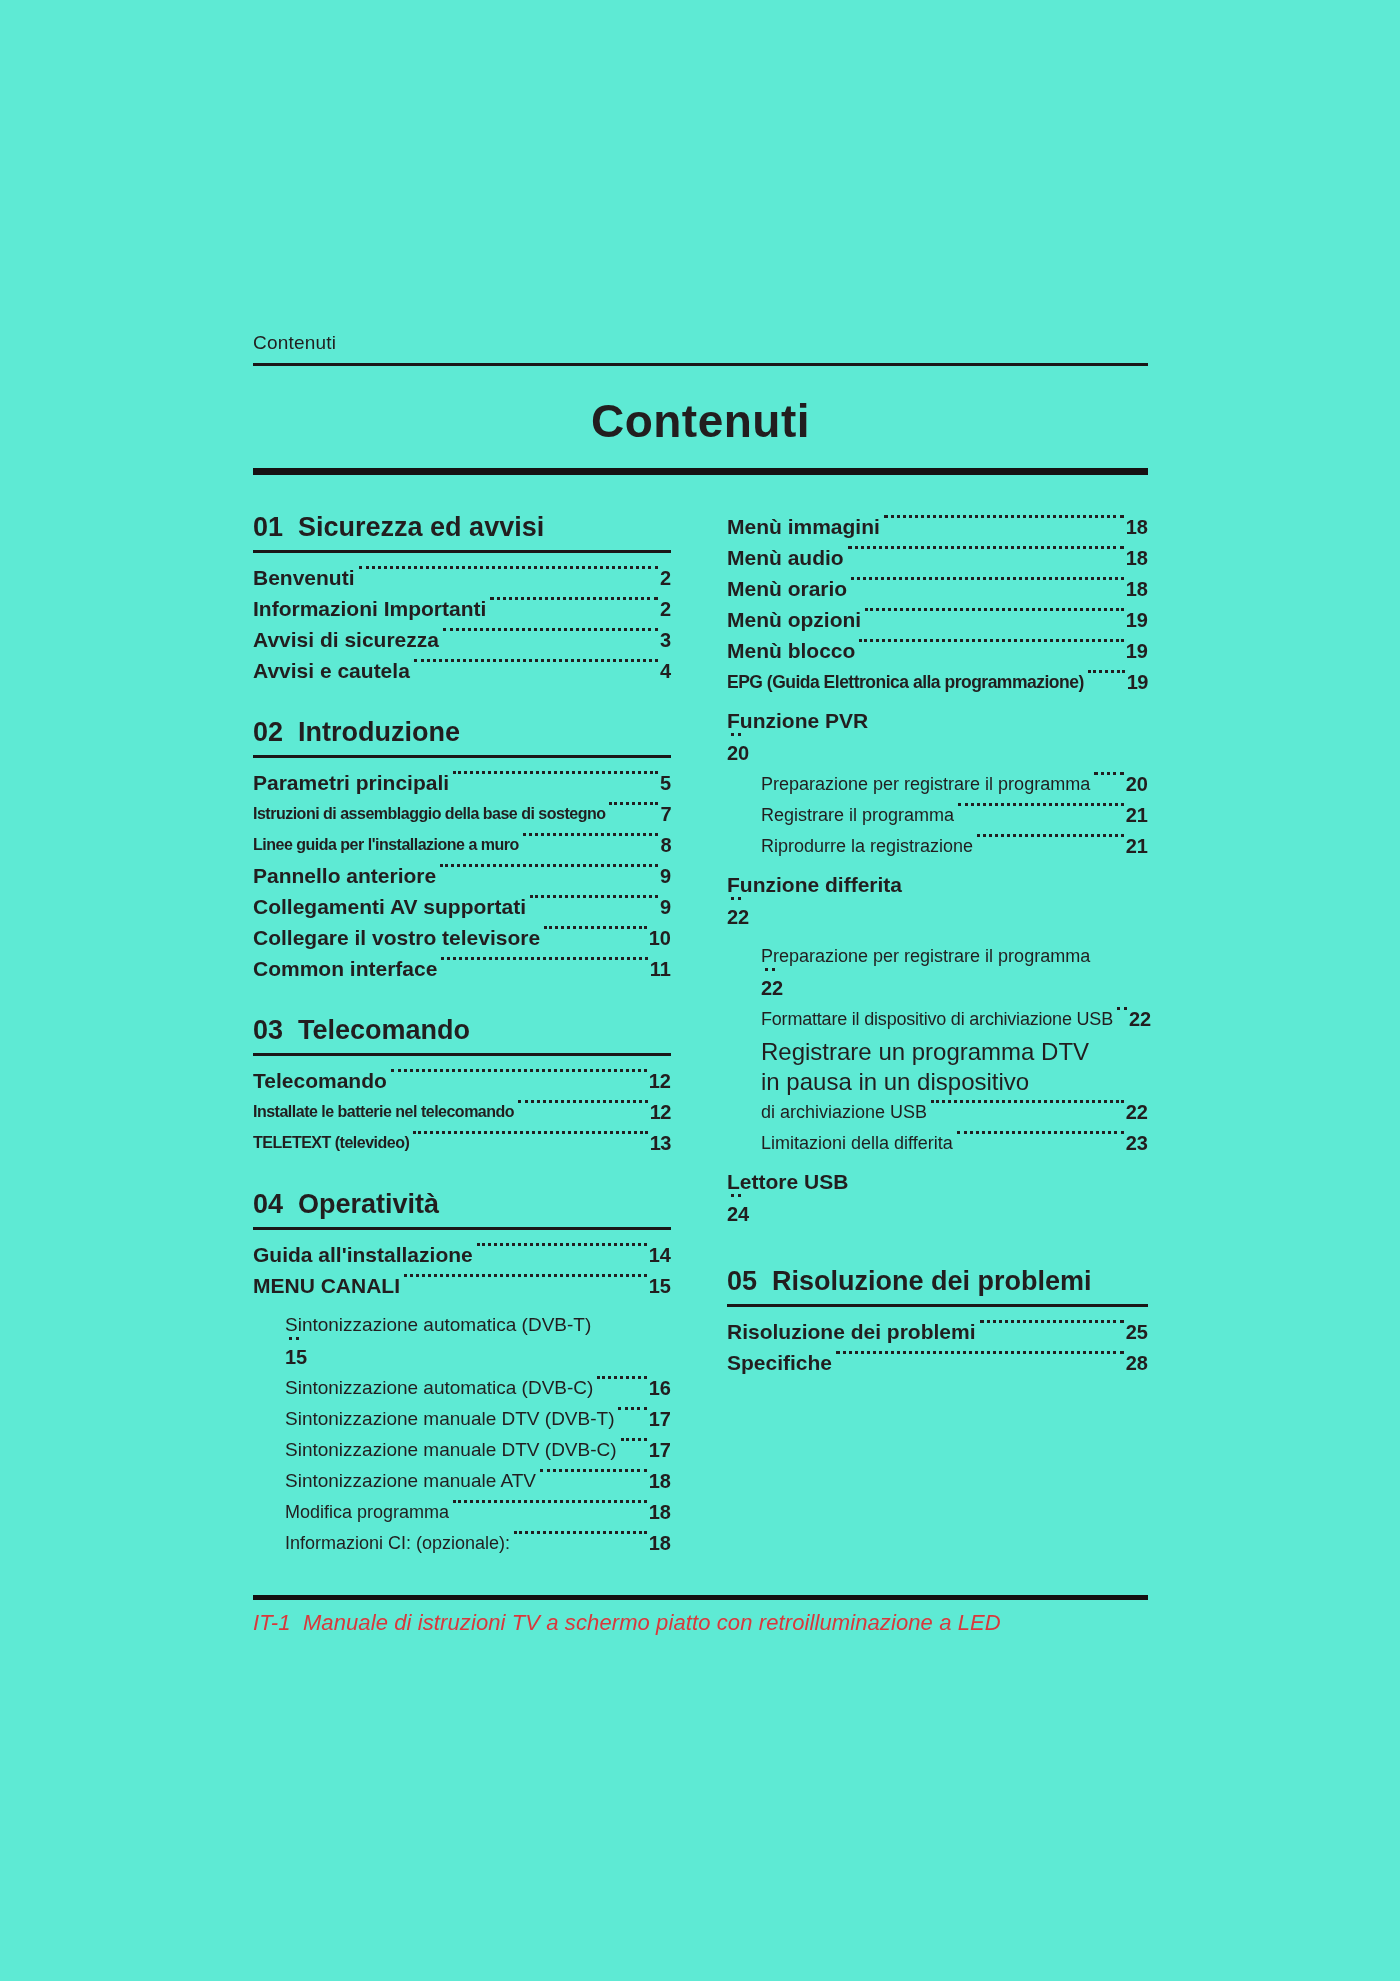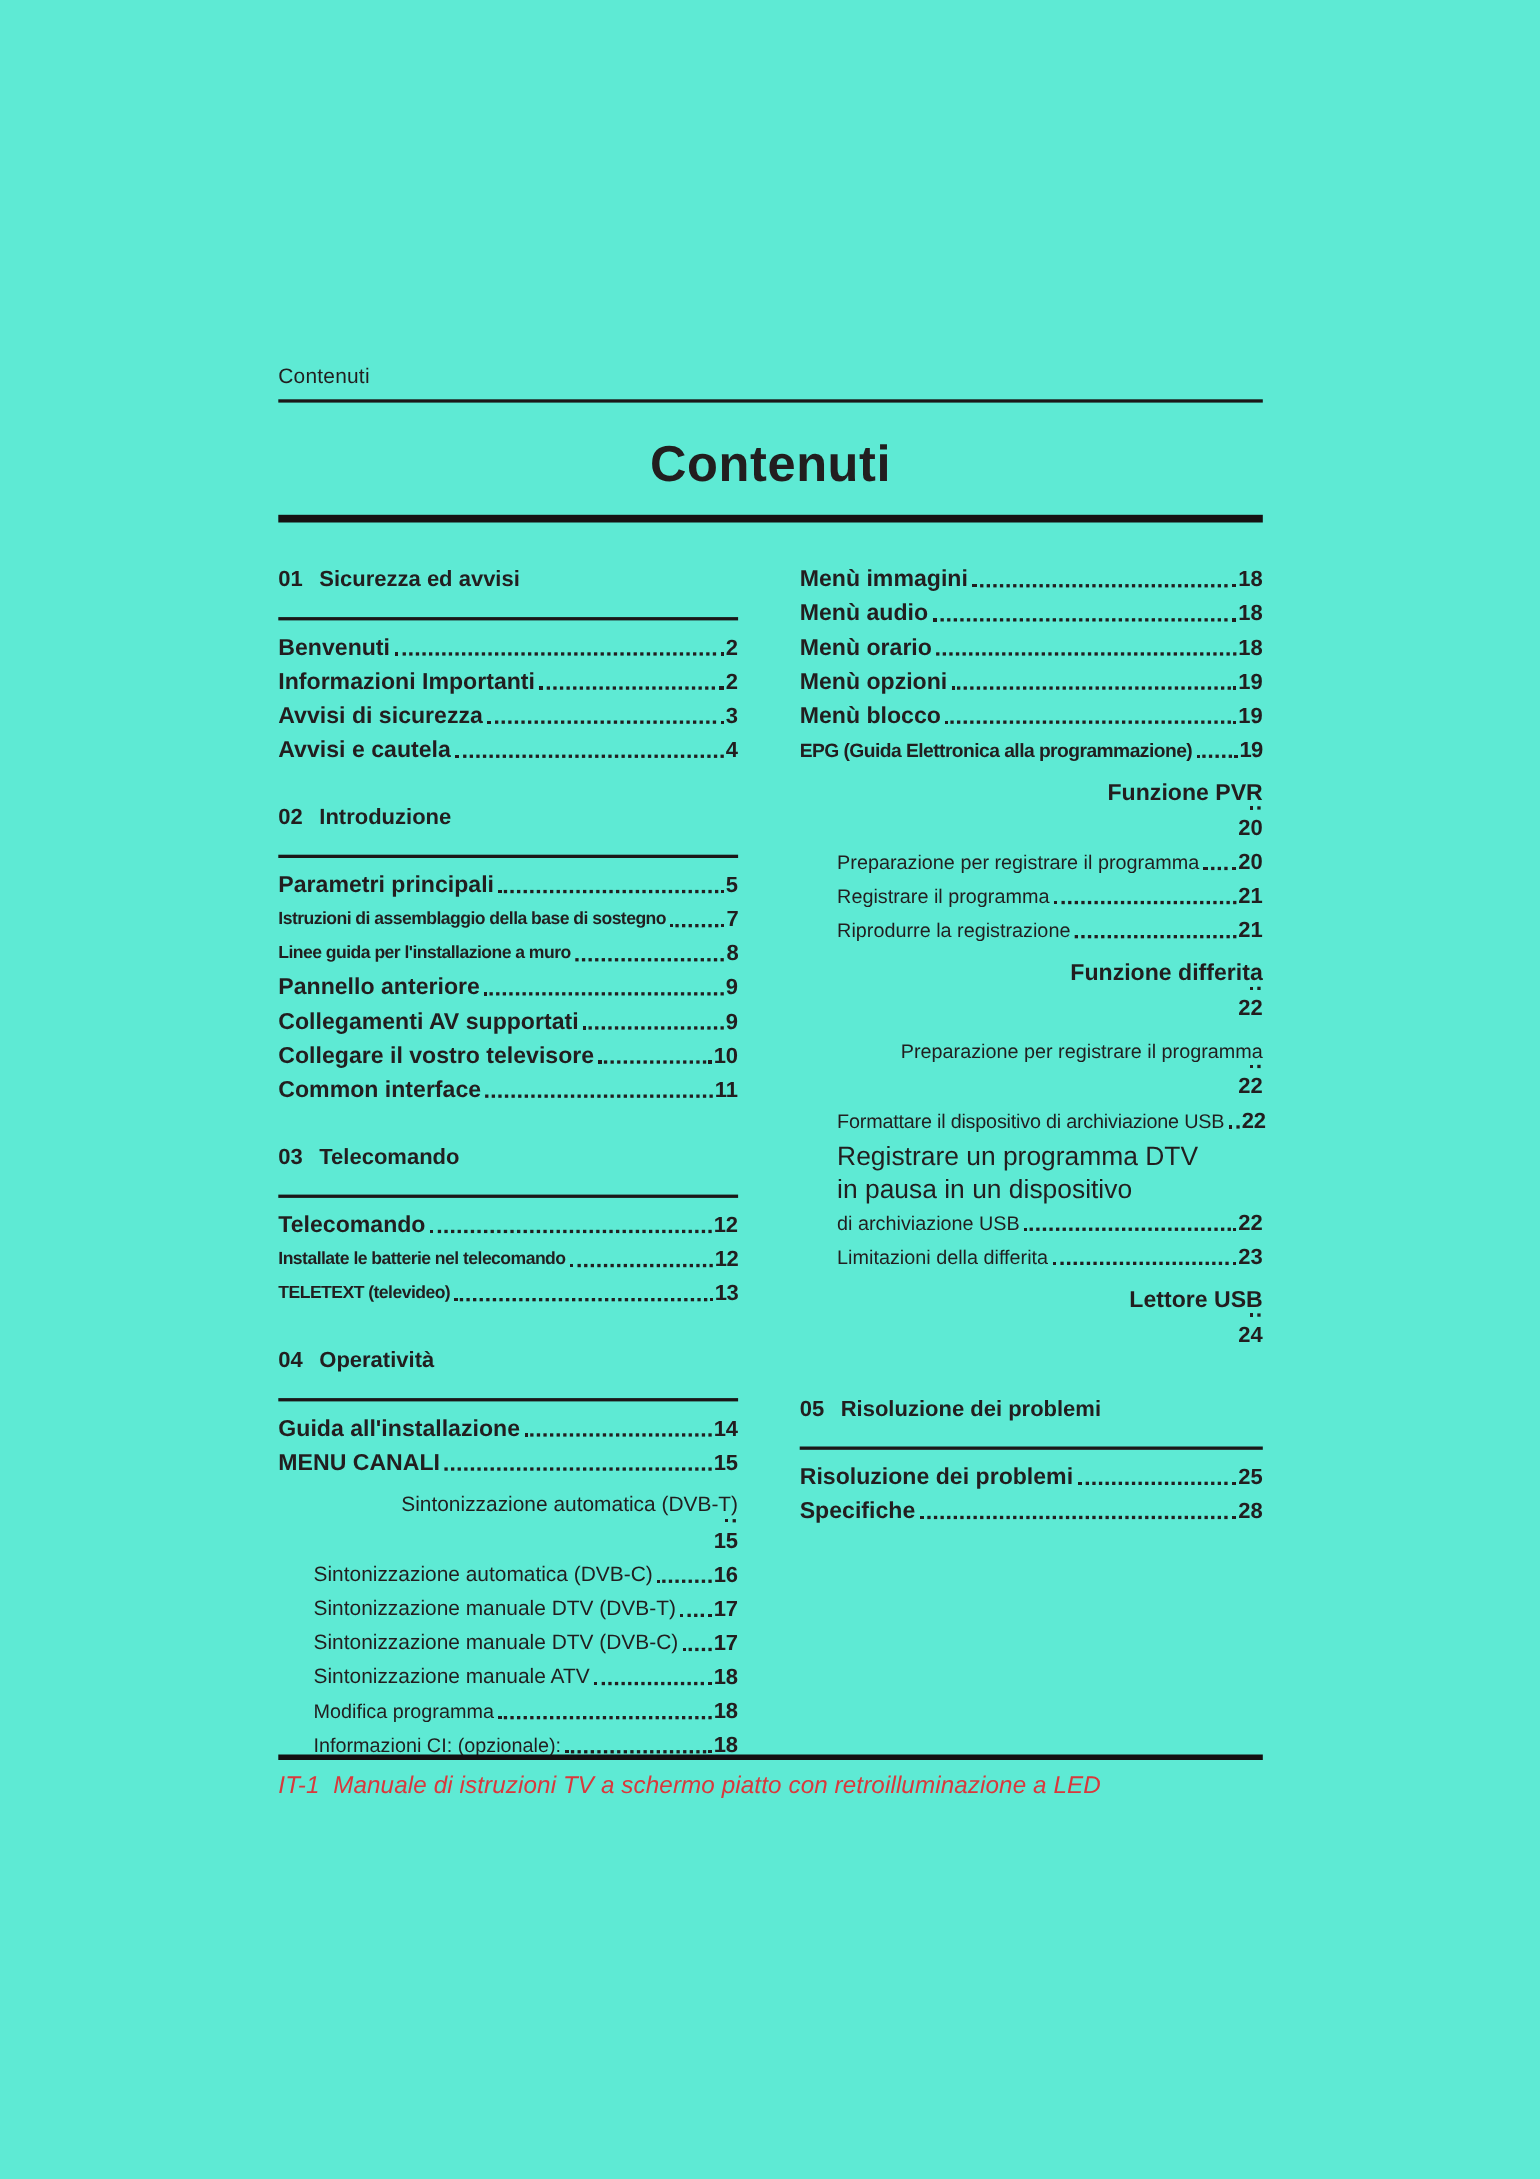--- a/index.html
+++ b/index.html
@@ -13,25 +13,25 @@
            font-size:46px; font-weight:700; letter-spacing:0.5px; }
   .title-rule { position:absolute; left:253px; top:468px; width:895px; height:7px; background:#16
 1213; background:#161213; }
 
   .col { position:absolute; top:512px; }
   .col-left  { left:253px; width:418px; }
   .col-right { left:727px; width:421px; }
 
   .sec { margin-bottom:30px; }
   .sec.mt-lg { margin-top:36px; }
-  .sec-heading { font-size:20px; line-height:30px; font-weight:700; padding-bottom:19px;
+  .sec-heading { font-size:27px; line-height:30px; font-weight:700; padding-bottom:8px;
                  border-bottom:3.5px solid #1b1718; margin-bottom:10px; }
   .sec-num { margin-right:15px; }
 
-  .row { display:flex; align-items:flex-end; padding:3px 0 4px; line-height:24px;
+  .row { display:flex; align-items:flex-start; padding:3px 0 4px; line-height:24px;
          font-size:21px; font-weight:700; }
   .row.gap { margin-top:8px;flex-direction:column; }
   .col-left  .row.bc { font-size:16px;  letter-spacing:-0.5px; }
   .col-right .row.bc { font-size:17.5px; letter-spacing:-0.5px; }
   .row.sub, .row.subsm, .row.subc { font-weight:400; margin-left:32px; font-size:19px; }
   .col-right .row.sub, .col-right .row.subsm, .col-right .row.subc { margin-left:34px; font-size:18px; }
   .row.subsm { font-size:18px; }
   .row.subc  { font-size:15.5px; letter-spacing:-0.2px; }
   .lbl { white-space:nowrap; }
   .dots { flex:1 1 auto; min-width:10px; border-bottom:3.5px dotted #221e1f; margin:0 2px 5px 4px; }

